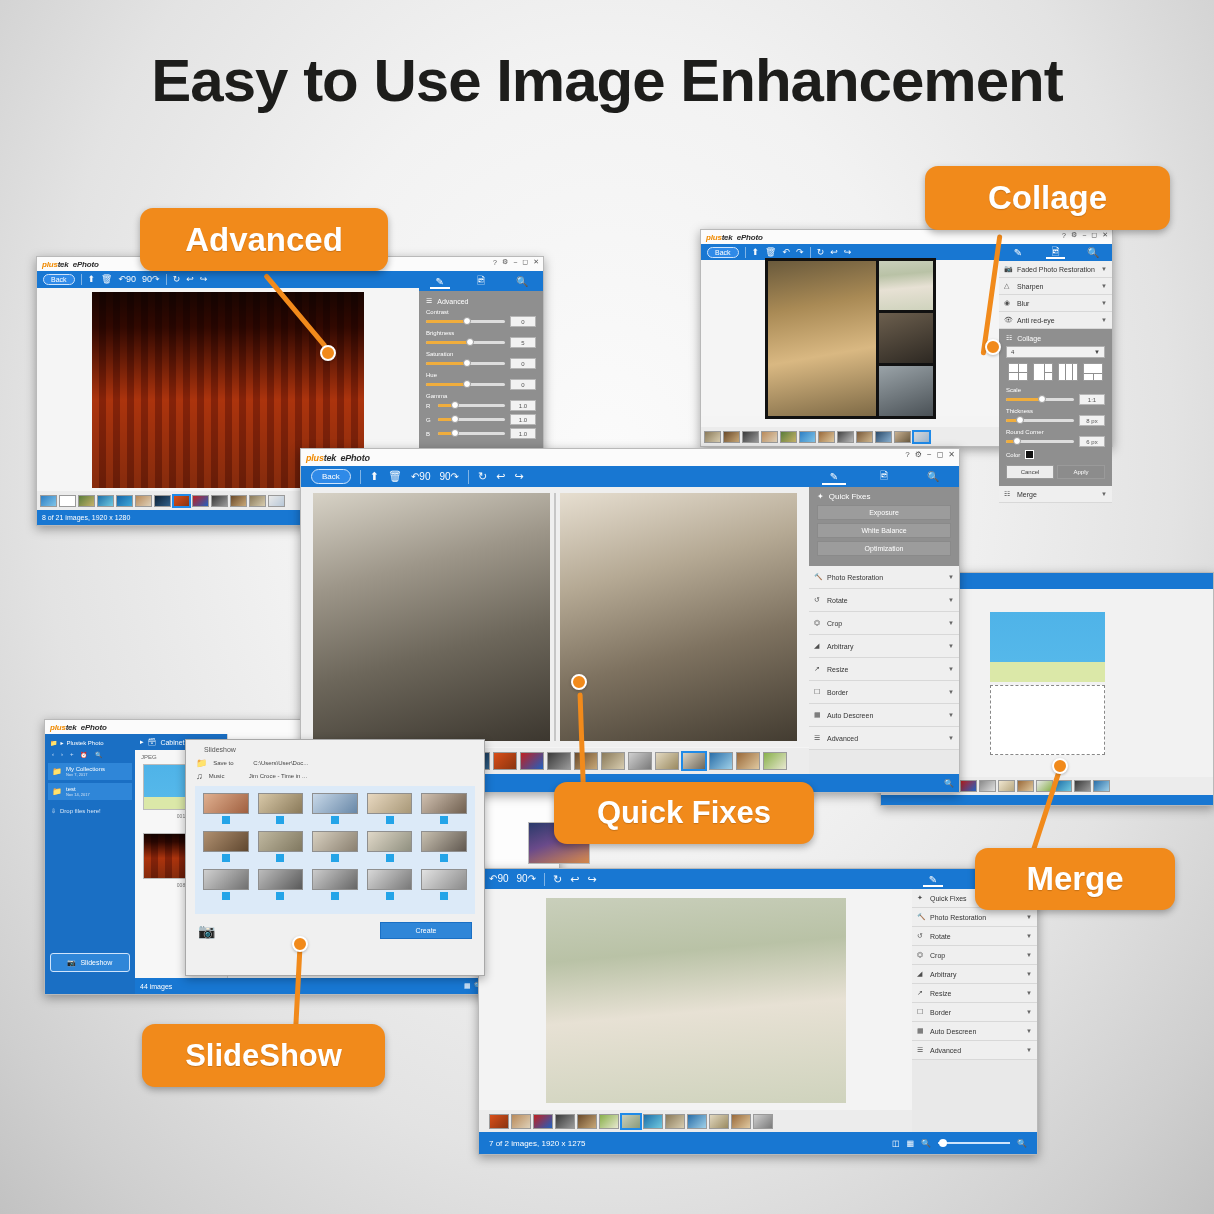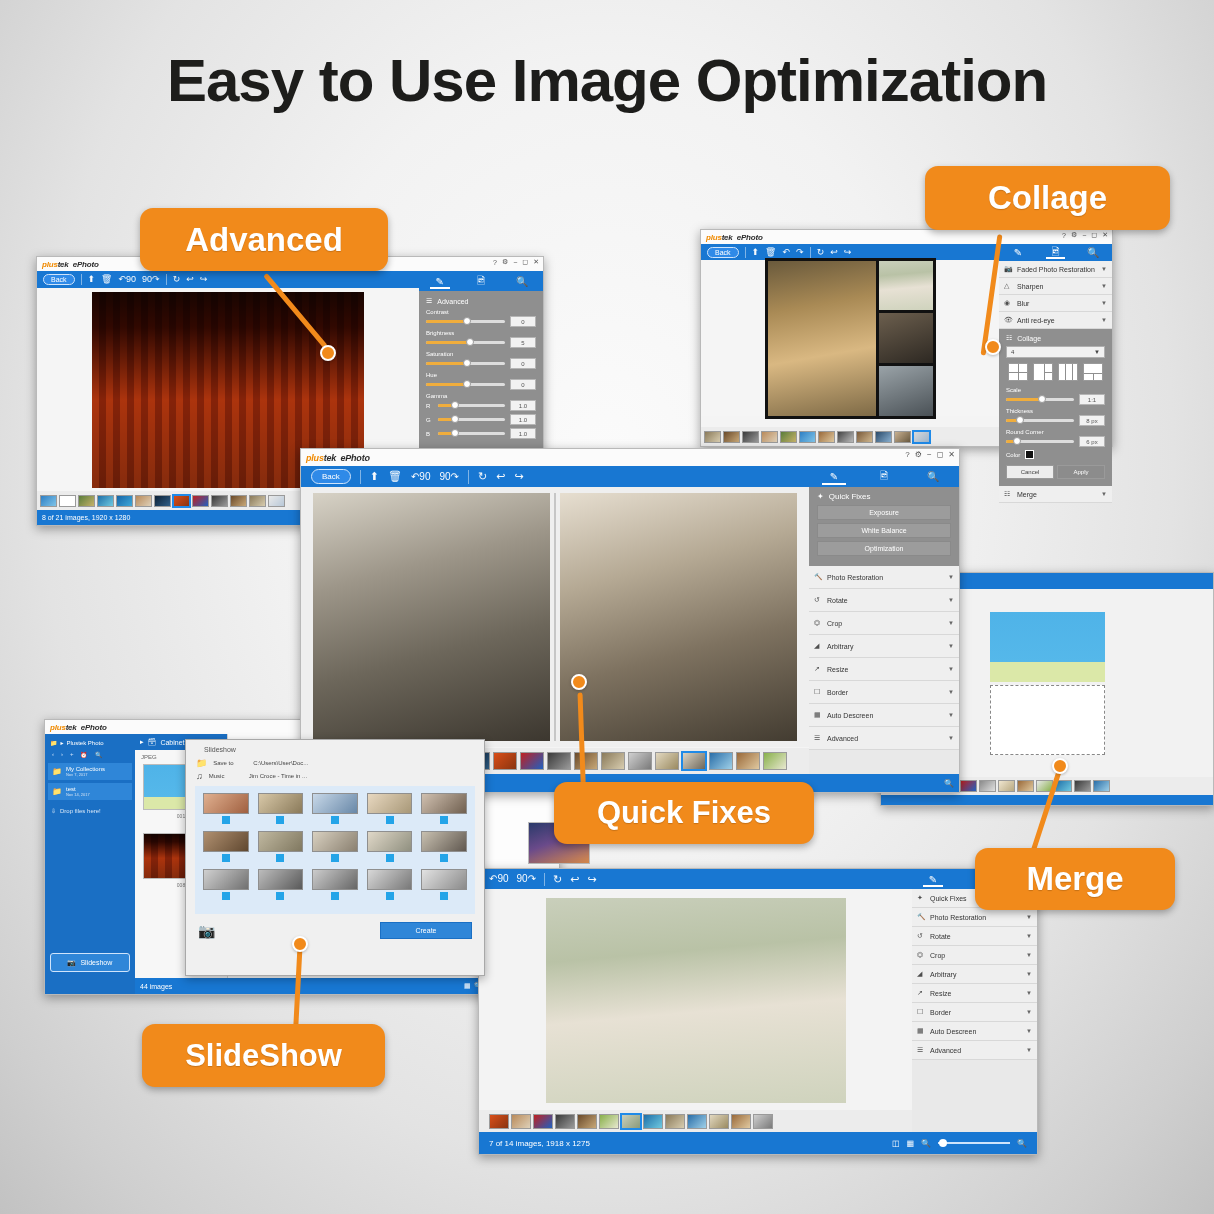--- a/index.html
+++ b/index.html
@@ -97,21 +97,21 @@
 
   .ss-dlg { position:absolute; background:#f0f0f0; border:1px solid #a8a8a8; box-shadow:0 3px 9px rgba(0,0,0,.32); }
   .ss-grid { display:grid; grid-template-columns:repeat(5,1fr); gap:7px 9px; }
   .ss-cell { position:relative; }
   .ss-cell .im { height:21px; background:#cfcfcf; border:1px solid #8f8f8f; }
   .ss-cell .mk { width:8px; height:8px; background:#24a4e8; margin:2px auto 0; }
 </style>
 </head>
 <body>
 
-<div class="page-title">Easy to Use Image Optimization</div>
+<div class="page-title">Easy to Use Image Enhancement</div>
 
 <div class="win" style="left:36px; top:256px; width:508px; height:270px;">
   <div class="win-titlebar">
     <div class="brand">
       <span class="b1">plus</span><span class="b2">tek</span>
       <span class="b2" style="margin-left:2px">ePhoto</span>
     </div>
     <div class="win-sysbtns">
       <span>?</span>
       <span>⚙</span>
@@ -796,21 +796,21 @@
     <div class="thumb sel" style="width:20px;height:15px;background:linear-gradient(135deg,#c9cfbb,#8a9a7a)"></div>
     <div class="thumb" style="width:20px;height:15px;background:linear-gradient(135deg,#1f6fa8,#6fc9e0)"></div>
     <div class="thumb" style="width:20px;height:15px;background:linear-gradient(135deg,#8a7a5a,#d8cdb0)"></div>
     <div class="thumb" style="width:20px;height:15px;background:linear-gradient(135deg,#2a6ea8,#9fd0e8)"></div>
     <div class="thumb" style="width:20px;height:15px;background:linear-gradient(135deg,#e2d8c0,#9a8a60)"></div>
     <div class="thumb" style="width:20px;height:15px;background:linear-gradient(135deg,#9a6a3a,#e0c9a0)"></div>
     <div class="thumb" style="width:20px;height:15px;background:linear-gradient(135deg,#cfcfcf,#7a7a7a)"></div>
   </div>
 
   <div class="statusbar" style="position:absolute; left:0; right:0; bottom:0; height:22px; font-size:8px; padding:0 10px;">
-    <span>7 of 14 images, 1918 x 1275</span>
+    <span>7 of 2 images, 1920 x 1275</span>
     <span style="display:flex; align-items:center; gap:7px;">
       <span>◫</span>
       <span>▦</span>
       <span>🔍</span>
       <span style="display:inline-block; width:72px; height:2px; background:#cfe4fb; position:relative;">
         <span style="position:absolute; left:2%; top:-3px; width:8px; height:8px; border-radius:50%; background:#fff;"></span>
       </span>
       <span>🔍</span>
     </span>
   </div>

